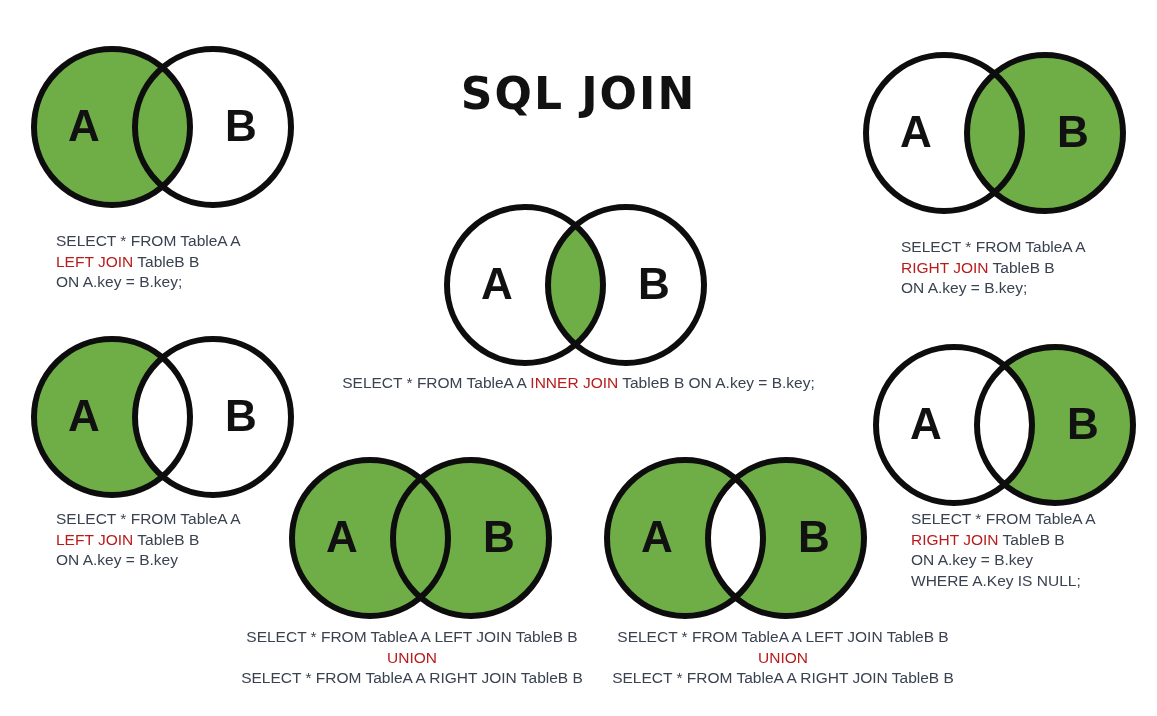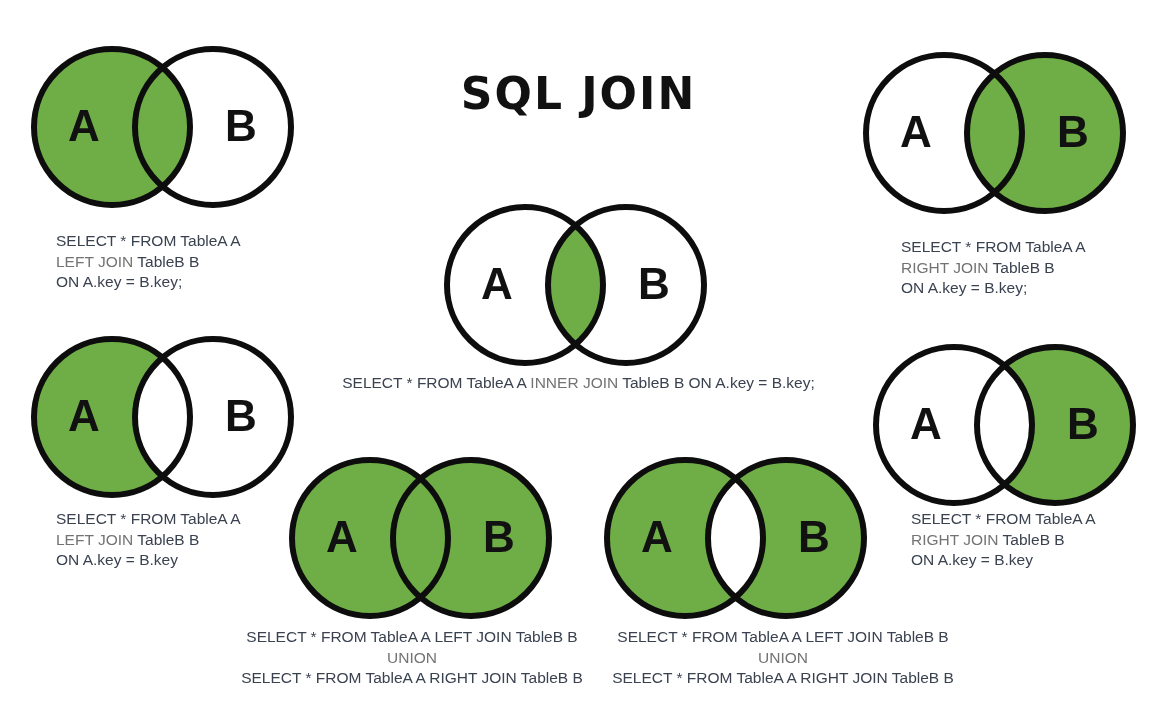--- a/index.html
+++ b/index.html
@@ -40,21 +40,21 @@
 
   
   .caption{
     position:absolute;
     color:#3a4250;
     font-size:15.5px;
     line-height:20.5px;
     white-space:nowrap;
     font-family:Liberation Sans, sans-serif;
   }
-  .caption .kw{color:#737373;}
+  .caption .kw{color:#b91c1c;}
   .caption.center{text-align:center;}
 </style>
 </head>
 <body style="background: rgb(255, 255, 255);">
 
 <div class="stage">
 
   <div id="title">SQL JOIN</div>
 
   <div class="venn" style="left:30px;  top:32px;  width:265px; height:190px;">
@@ -230,20 +230,21 @@
     </div>
   <div class="caption" style="left:56px;  top:509px;">
       <div><span>SELECT * FROM TableA A</span></div>
       <div><span class="kw">LEFT JOIN</span><span> TableB B</span></div>
       <div><span>ON A.key = B.key</span></div>
     </div>
   <div class="caption" style="left:911px; top:509px;">
       <div><span>SELECT * FROM TableA A</span></div>
       <div><span class="kw">RIGHT JOIN</span><span> TableB B</span></div>
       <div><span>ON A.key = B.key</span></div>
+      <div><span>WHERE A.Key IS NULL;</span></div>
     </div>
   <div class="caption center" style="left:228px; top:627px; width:368px;">
       <div><span>SELECT * FROM TableA A LEFT JOIN TableB B</span></div>
       <div><span class="kw">UNION</span></div>
       <div><span>SELECT * FROM TableA A RIGHT JOIN TableB B</span></div>
     </div>
   <div class="caption center" style="left:597px; top:627px; width:372px;">
       <div><span>SELECT * FROM TableA A LEFT JOIN TableB B</span></div>
       <div><span class="kw">UNION</span></div>
       <div><span>SELECT * FROM TableA A RIGHT JOIN TableB B</span></div>

